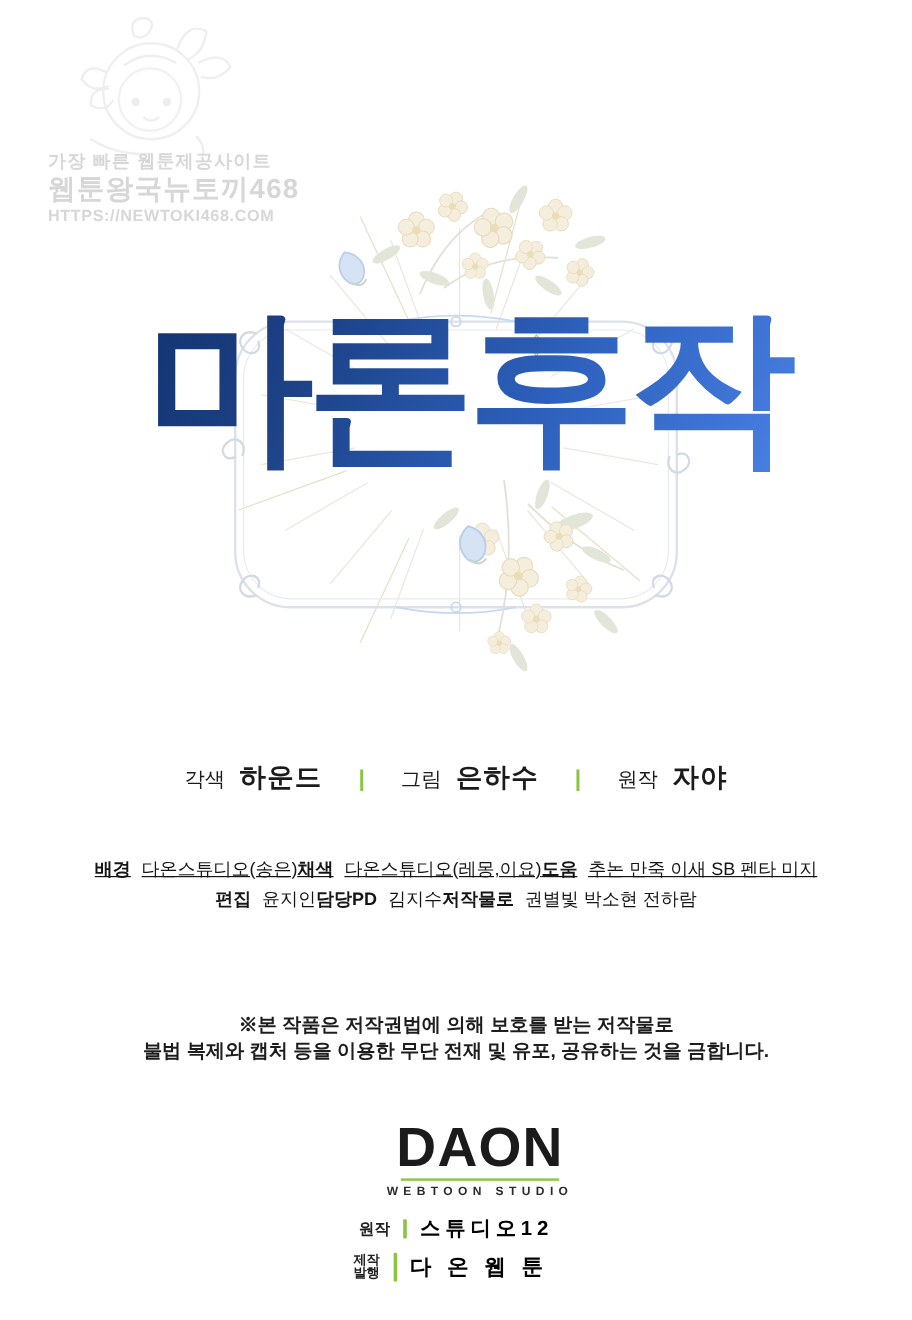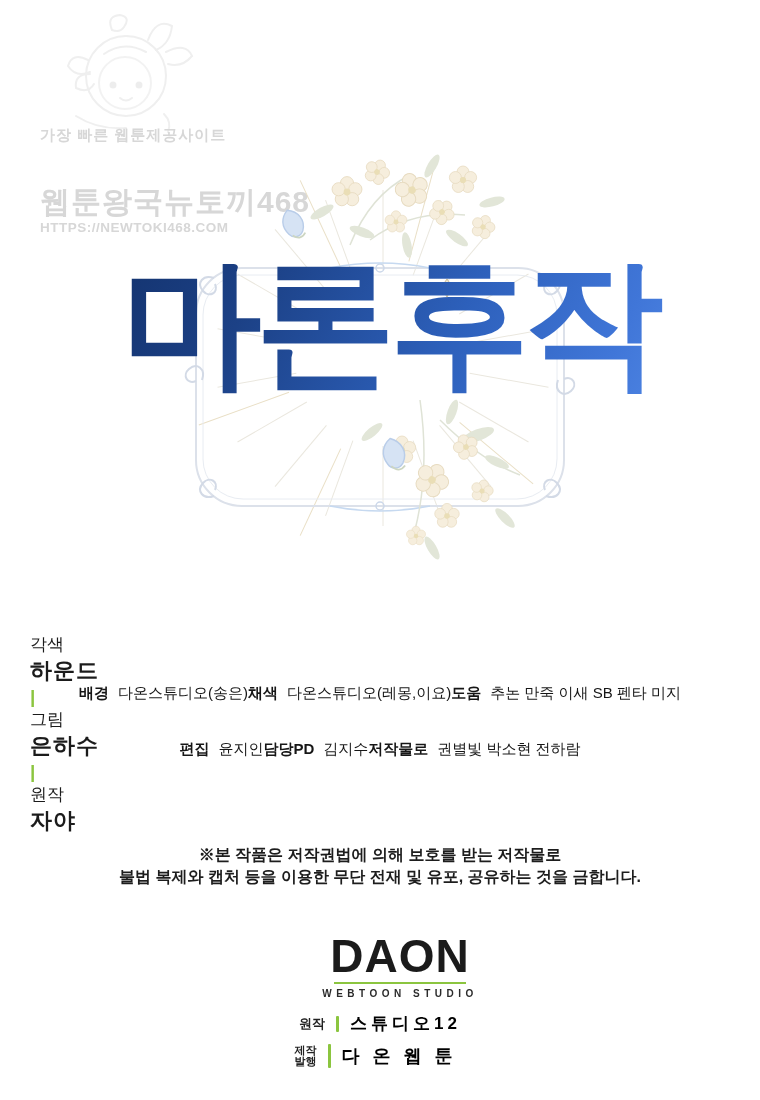--- a/index.html
+++ b/index.html
@@ -5,42 +5,42 @@
   html,body { margin:0; padding:0; background:#fff; }
   .page {
     position:relative; width:760px; height:1100px; background:#ffffff;
     overflow:hidden; font-family:"Liberation Sans", sans-serif;
   }
 
   
   .watermark-sketch { position:absolute; left:46px; top:14px; opacity:.55; }
   .wm-text { position:absolute; left:40px; top:126px; color:#d7d7d7; font-weight:bold; line-height:1.2; white-space:nowrap; }
   .wm1 { font-size:15px; letter-spacing:1px; }
-  .wm2 { font-size:30px; letter-spacing:1px;margin-top:40px; }
+  .wm2 { font-size:23px; letter-spacing:1px; }
   .wm3 { font-size:13.5px; letter-spacing:.5px; }
 
   
   .title-area { position:absolute; left:0; top:150px; width:760px; height:410px;padding-left:19px; }
   .title-decor { position:absolute; left:0; top:0; }
   .title-text {
     position:absolute; left:0; top:104px; width:100%; text-align:center;
     font-family:"Liberation Serif", serif; font-weight:bold;
     font-size:140px; line-height:1; letter-spacing:-6px;
     background:linear-gradient(116deg,#0f2c63 4%,#1c4186 32%,#2d60bb 58%,#4076d8 78%,#5b92ec 96%);
     -webkit-background-clip:text; background-clip:text; color:transparent;
   }
 
   
-  .credits-row1 { position:absolute; top:633px; width:100%; display:flex; justify-content:center; align-items:baseline; color:#1b1b1b; white-space:nowrap;flex-direction:column; }
+  .credits-row1 { position:absolute; top:633px; width:100%; display:flex; justify-content:center; align-items:baseline; color:#1b1b1b; white-space:nowrap; }
   .r1-label { font-size:17px; margin-right:12px; }
   .r1-name  { font-size:22px; font-weight:bold; letter-spacing:1px; }
   .r1-sep   { margin:0 30px; font-size:19px; font-weight:bold; }
 
   .credits-row { position:absolute; width:100%; display:flex; justify-content:center; align-items:baseline; font-size:15px; color:#161616; white-space:nowrap; }
-  .credits-row2 { top:684px; }
+  .credits-row2 { top:715px;text-decoration:underline; }
   .credits-row3 { top:740px; }
   .c-group { display:flex; align-items:baseline; }
   .c-group + .c-group { }
   .c-label { font-weight:bold; margin-right:9px; }
 
   
   .copyright { position:absolute; top:844px; width:100%; text-align:center; font-size:16px; font-weight:bold; color:#1d1d1d; line-height:22px; }
 
   
   .studio { position:absolute; top:933px; width:100%; display:flex; flex-direction:column; align-items:center;padding-left:20px; }

